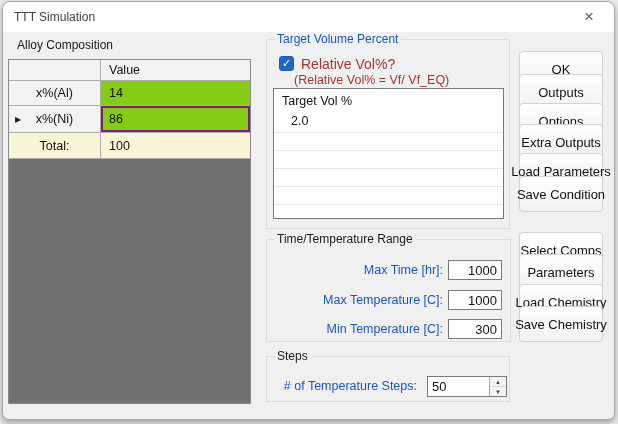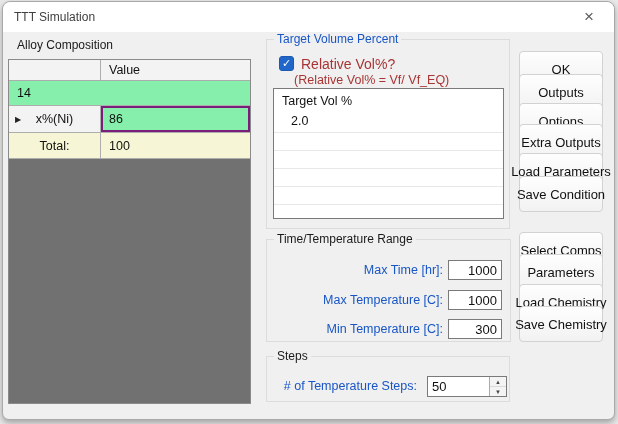--- a/index.html
+++ b/index.html
@@ -37,21 +37,21 @@
     border:1px solid #8a8a8a; background:#717171;
     display:flex; flex-direction:column; font-size:12.5px; color:#111;
   }
   .g-row { display:flex; flex-shrink:0; }
   .g-head { height:21px; }
   .g-cell {
     border-right:1px solid #adadad; border-bottom:1px solid #adadad;
     display:flex; align-items:center; overflow:hidden; white-space:nowrap;
   }
   .g-rowhead { width:92px; background:#f3f3f3; justify-content:center; position:relative; flex-shrink:0; }
-  .g-val { flex:1; background:#86efac; padding-left:8px; border-right:none; }
+  .g-val { flex:1; background:#84cc16; padding-left:8px; border-right:none; }
   .g-headcell { background:#f3f3f3; }
   .row-arrow { position:absolute; left:6px; top:50%; transform:translateY(-50%); font-size:8px; color:#222; }
   .sel-cell { box-shadow:inset 0 0 0 2px #7b1d7b; }
   .total-bg { background:#f6f6d6 !important; }
   .g-filler { flex:1; background:#717171; }
   
   .group {
     position:absolute; border:1px solid #dcdcdc; background:transparent;
   }
   .group-label {
@@ -135,20 +135,21 @@
   </div>
 
   <div class="alloy-label">Alloy Composition</div>
 
   <div class="grid">
     <div class="g-row g-head">
       <div class="g-cell g-rowhead g-headcell"></div>
       <div class="g-cell g-val g-headcell" style="padding-left:8px;">Value</div>
     </div>
     <div class="g-row" style="height:25px;">
+      <div class="g-cell g-rowhead">x%(Al)</div>
       <div class="g-cell g-val">14</div>
     </div>
     <div class="g-row" style="height:27px;">
       <div class="g-cell g-rowhead">
         <span class="row-arrow">▶</span>
         <span>x%(Ni)</span>
       </div>
       <div class="g-cell g-val sel-cell">86</div>
     </div>
     <div class="g-row" style="height:26px;">

